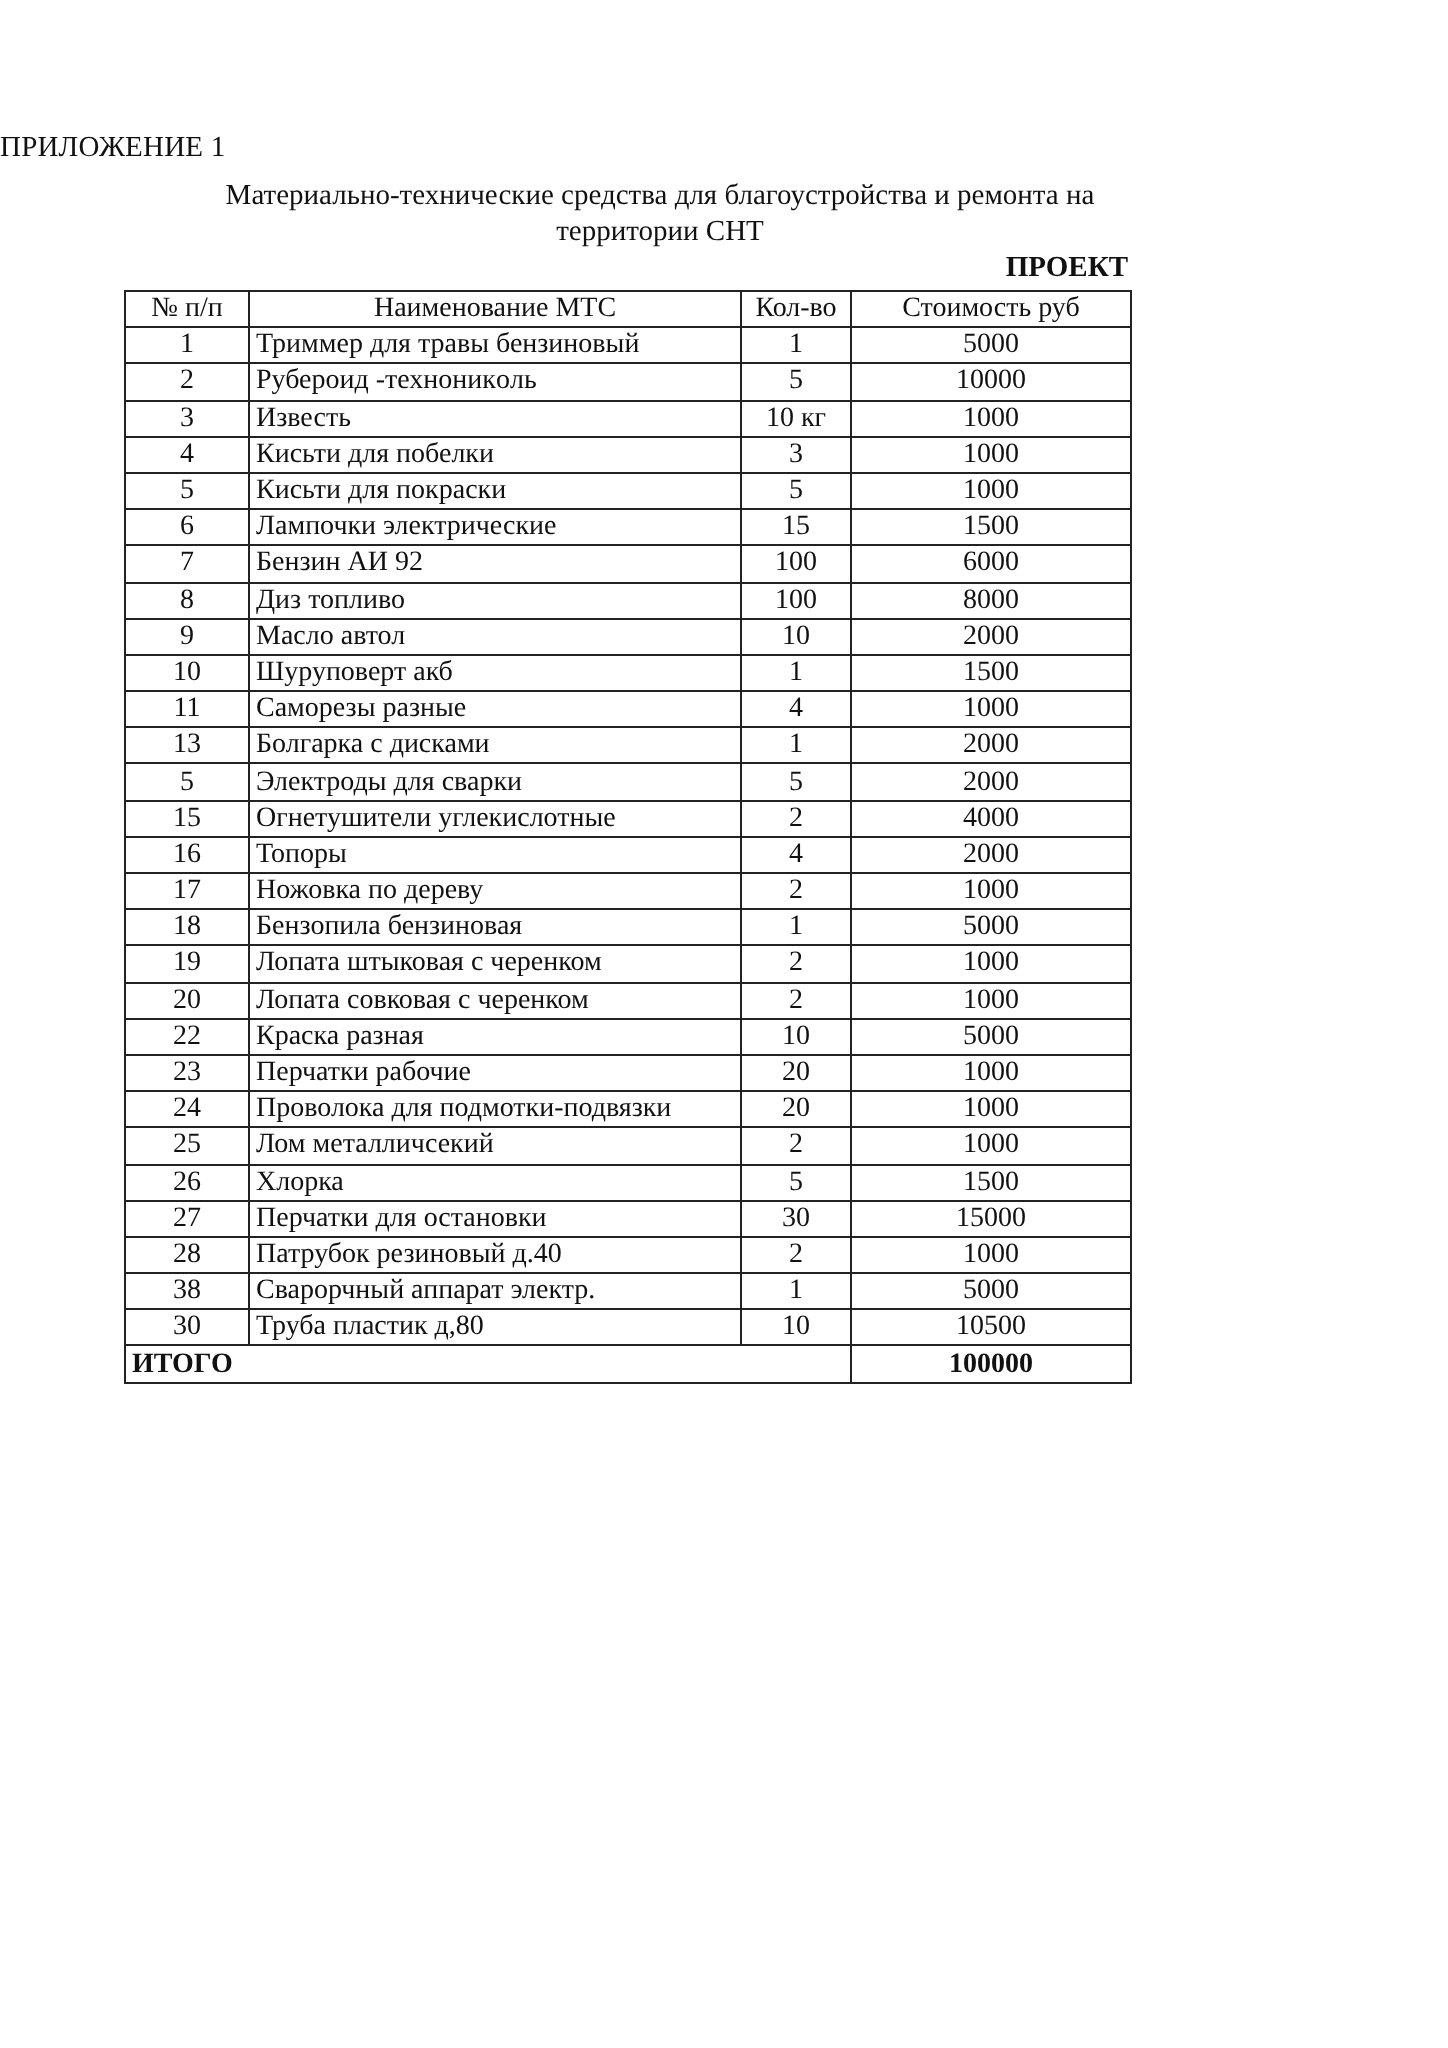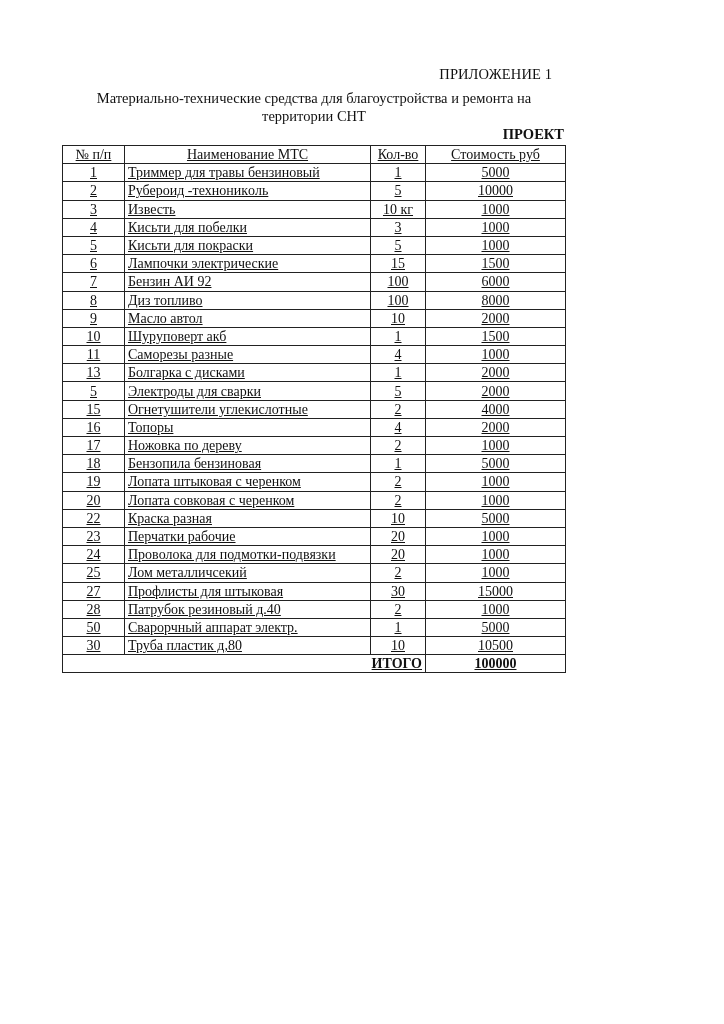--- a/index.html
+++ b/index.html
@@ -13,28 +13,27 @@
     position: relative;
     overflow: hidden;
     font-family: "Liberation Serif", "DejaVu Serif", serif;
     color: #111111;
   }
   .appendix {
     position: absolute;
     top: 66px;
     left: 0;
     width: 552px;
-    text-align: right;
     font-size: 14.5px;
     letter-spacing: 0.1px;
   }
   .title {
     position: absolute;
     top: 89px;
-    left: 64px;
+    left: 80px;
     width: 500px;
     text-align: center;
     font-size: 14.5px;
     line-height: 18px;
   }
   .project {
     position: absolute;
     top: 126px;
     left: 62px;
     width: 502px;
@@ -43,39 +42,37 @@
     font-weight: bold;
   }
   table.mts {
     position: absolute;
     top: 145px;
     left: 62px;
     width: 503px;
     border-collapse: collapse;
     font-size: 14px;
     table-layout: fixed;
-    text-decoration: underline;
   }
   table.mts td, table.mts th {
     border: 1.3px solid #222222;
     height: 17.2px;
     padding: 0 3px;
     line-height: 17px;
     white-space: nowrap;
     overflow: hidden;
     font-weight: normal;
   }
   col.c-num { width: 62px; }
   col.c-name { width: 246px; }
   col.c-qty { width: 55px; }
   col.c-cost { width: 140px; }
   .center { text-align: center; }
   .left { text-align: left; margin-left: 44px; }
   .total-label {
-    text-align: right;
     font-weight: bold !important;
   }
   .total-value {
     text-align: center;
     font-weight: bold !important;
   }
 </style>
 </head>
 <body>
 
@@ -236,33 +233,39 @@
         <td class="center">20</td>
         <td class="center">1000</td>
       </tr>
       <tr>
         <td class="center">25</td>
         <td class="left">Лом металличсекий</td>
         <td class="center">2</td>
         <td class="center">1000</td>
       </tr>
       <tr>
+        <td class="center">26</td>
+        <td class="left">Хлорка</td>
+        <td class="center">5</td>
+        <td class="center">1500</td>
+      </tr>
+      <tr>
         <td class="center">27</td>
-        <td class="left">Профлисты для штыковая</td>
+        <td class="left">Перчатки для остановки</td>
         <td class="center">30</td>
         <td class="center">15000</td>
       </tr>
       <tr>
         <td class="center">28</td>
         <td class="left">Патрубок резиновый д.40</td>
         <td class="center">2</td>
         <td class="center">1000</td>
       </tr>
       <tr>
-        <td class="center">50</td>
+        <td class="center">38</td>
         <td class="left">Сварорчный аппарат электр.</td>
         <td class="center">1</td>
         <td class="center">5000</td>
       </tr>
       <tr>
         <td class="center">30</td>
         <td class="left">Труба пластик д,80</td>
         <td class="center">10</td>
         <td class="center">10500</td>
       </tr>

